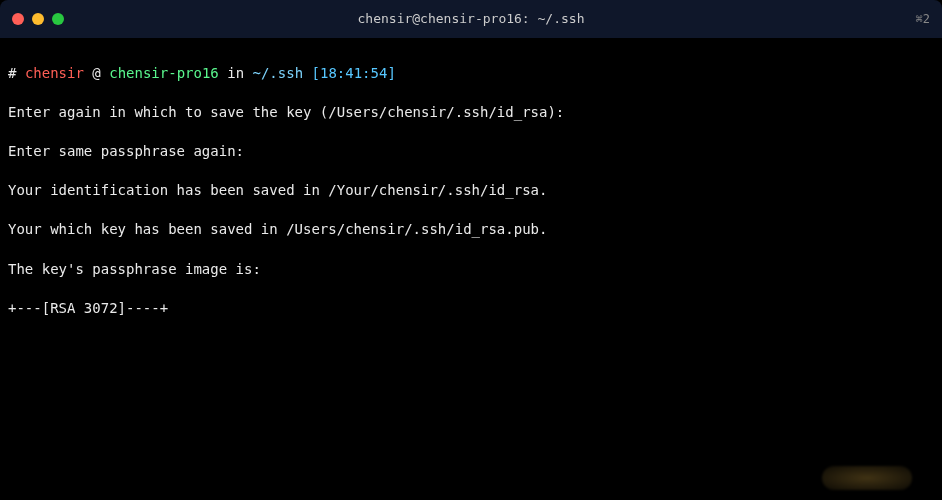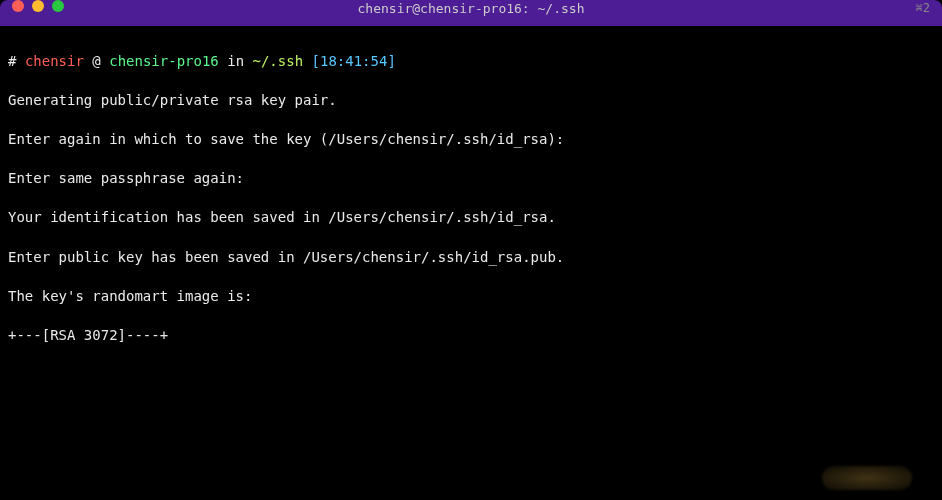--- a/index.html
+++ b/index.html
@@ -7,23 +7,24 @@
     background: #000;
     width: 942px;
     height: 500px;
     font-family: "Menlo", "Monaco", "Consolas", monospace;
     font-size: 14px;
     line-height: 1.4;
     overflow: hidden;
     position: relative;
   }
   .titlebar {
-    height: 26px;
-    background: #4c1d95;
+    height: 38px;
+    background: #0f172a;
     display: flex;
+    align-items: center;
     position: relative;
     border-radius: 8px 8px 0 0;
   }
   .traffic-lights {
     display: flex;
     gap: 8px;
     margin-left: 12px;
   }
   .tl {
     width: 12px;
@@ -49,21 +50,21 @@
     font-size: 12px;
   }
   .terminal {
     padding: 6px 8px;
     color: #eaeaea;
     white-space: pre;
   }
   .line { white-space: pre; }
   .red { color: #ff5f56; }
   .green { color: #5af78e; }
-  .yellow { color: #bef264; }
+  .yellow { color: #7dd3fc; }
   .cyan { color: #57c7ff; text-align: right; }
   .white { color: #eaeaea; }
   .watermark {
     position: absolute;
     right: 30px;
     bottom: 10px;
     width: 90px;
     height: 24px;
     border-radius: 12px;
     background: radial-gradient(ellipse at center, rgba(255,200,80,0.25), rgba(255,200,80,0.05));
@@ -78,26 +79,25 @@
     <span class="tl tl-close"></span>
     <span class="tl tl-min"></span>
     <span class="tl tl-max"></span>
   </div>
   <div class="title">chensir@chensir-pro16: ~/.ssh</div>
   <div class="right-indicator">⌘2</div>
 </div>
 
 <div class="terminal">
 <div class="line"><span class="white">#</span> <span class="red">chensir</span> <span class="white">@</span> <span class="green">chensir-pro16</span> <span class="white">in</span> <span class="yellow">~/.ssh</span> <span class="cyan">[18:41:54]</span></div>
-<div class="line white">Generating public/private rsa key pair.</div>
 <div class="line white">Enter again in which to save the key (/Users/chensir/.ssh/id_rsa):</div>
 <div class="line white">Enter same passphrase again:</div>
-<div class="line white">Your identification has been saved in /Users/chensir/.ssh/id_rsa.</div>
-<div class="line white">Enter public key has been saved in /Users/chensir/.ssh/id_rsa.pub.</div>
-<div class="line white">The key's randomart image is:</div>
+<div class="line white">Your identification has been saved in /Your/chensir/.ssh/id_rsa.</div>
+<div class="line white">Your which key has been saved in /Users/chensir/.ssh/id_rsa.pub.</div>
+<div class="line white">The key's passphrase image is:</div>
 <div class="line white">+---[RSA 3072]----+</div>
 
 
 
 
 
 
 
 
 

